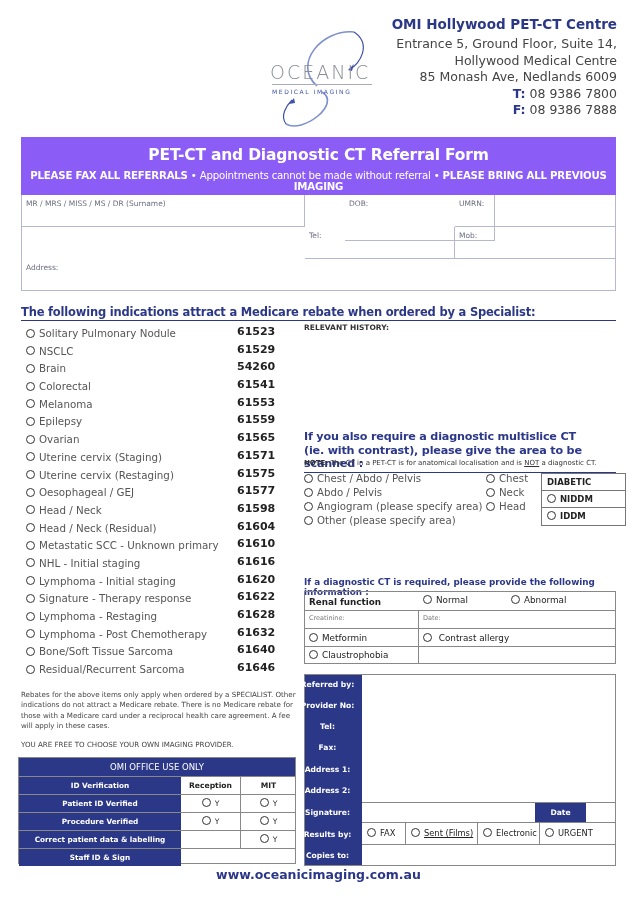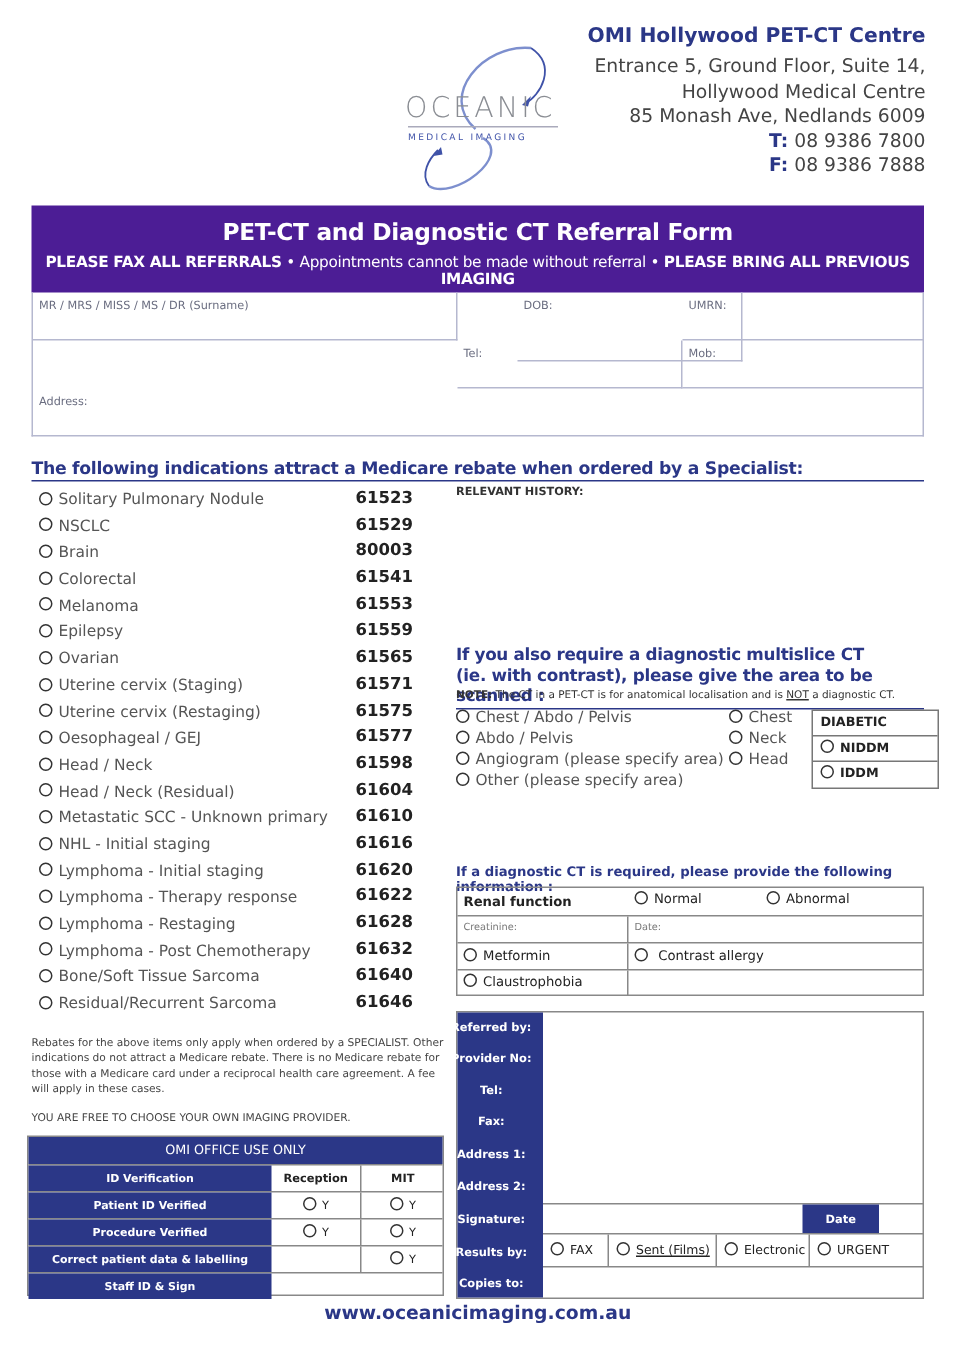--- a/index.html
+++ b/index.html
@@ -12,21 +12,21 @@
   #logo { left: 262px; top: 24px; width: 120px; height: 110px; }
   #logo .word { position: absolute; left: 8px; top: 37px; font-size: 19px; letter-spacing: 2px; color: #8a8d93; font-family: "DejaVu Sans", sans-serif; font-weight: 300; }
   #logo .rule { position: absolute; left: 10px; top: 60px; width: 100px; height: 1px; background: #aab; }
   #logo .sub { position: absolute; left: 10px; top: 64px; font-size: 6px; letter-spacing: 1.6px; color: #3f52a8; }
   #clinic { right: 20px; top: 16px; text-align: right; }
   #clinic .name { font-size: 13.5px; font-weight: bold; color: #2b3787; margin-bottom: 4px; }
   #clinic .line { font-size: 12.5px; color: #444; line-height: 16.5px; }
   #clinic .lbl { color: #2b3787; font-weight: bold; }
 
   
-  #banner { left: 21px; top: 137px; width: 595px; height: 58px; background: #4c1d95; color: #fff; text-align: center; }
+  #banner { left: 21px; top: 137px; width: 595px; height: 58px; background: #8b5cf6; color: #fff; text-align: center; }
   #banner .title { font-size: 15.5px; font-weight: bold; margin-top: 9px; letter-spacing: -0.2px; }
   #banner .sub { font-size: 10.2px; margin-top: 6px; letter-spacing: -0.2px; }
   #banner .sub b { font-weight: bold; }
 
   
   #patient { left: 21px; top: 195px; width: 595px; height: 96px; border: 1px solid #b5b8cf; border-top: none; }
   .pcell { position: absolute; border-right: 1px solid #b5b8cf; border-bottom: 1px solid #b5b8cf; font-size: 7.5px; color: #6a6d80; padding: 4px 4px; }
 
   
   .secHead { font-weight: bold; color: #2b3787; border-bottom: 1.5px solid #2b3787; letter-spacing: -0.2px; }
@@ -125,21 +125,21 @@
   <div class="ind">
       <span class="lbl"><span class="radio"></span><span>Solitary Pulmonary Nodule</span></span>
       <span class="code">61523</span>
     </div>
   <div class="ind">
       <span class="lbl"><span class="radio"></span><span>NSCLC</span></span>
       <span class="code">61529</span>
     </div>
   <div class="ind">
       <span class="lbl"><span class="radio"></span><span>Brain</span></span>
-      <span class="code">80003</span>
+      <span class="code">54260</span>
     </div>
   <div class="ind">
       <span class="lbl"><span class="radio"></span><span>Colorectal</span></span>
       <span class="code">61541</span>
     </div>
   <div class="ind">
       <span class="lbl"><span class="radio"></span><span>Melanoma</span></span>
       <span class="code">61553</span>
     </div>
   <div class="ind">
@@ -176,21 +176,21 @@
     </div>
   <div class="ind">
       <span class="lbl"><span class="radio"></span><span>NHL - Initial staging</span></span>
       <span class="code">61616</span>
     </div>
   <div class="ind">
       <span class="lbl"><span class="radio"></span><span>Lymphoma - Initial staging</span></span>
       <span class="code">61620</span>
     </div>
   <div class="ind">
-      <span class="lbl"><span class="radio"></span><span>Lymphoma - Therapy response</span></span>
+      <span class="lbl"><span class="radio"></span><span>Signature - Therapy response</span></span>
       <span class="code">61622</span>
     </div>
   <div class="ind">
       <span class="lbl"><span class="radio"></span><span>Lymphoma - Restaging</span></span>
       <span class="code">61628</span>
     </div>
   <div class="ind">
       <span class="lbl"><span class="radio"></span><span>Lymphoma - Post Chemotherapy</span></span>
       <span class="code">61632</span>
     </div>

